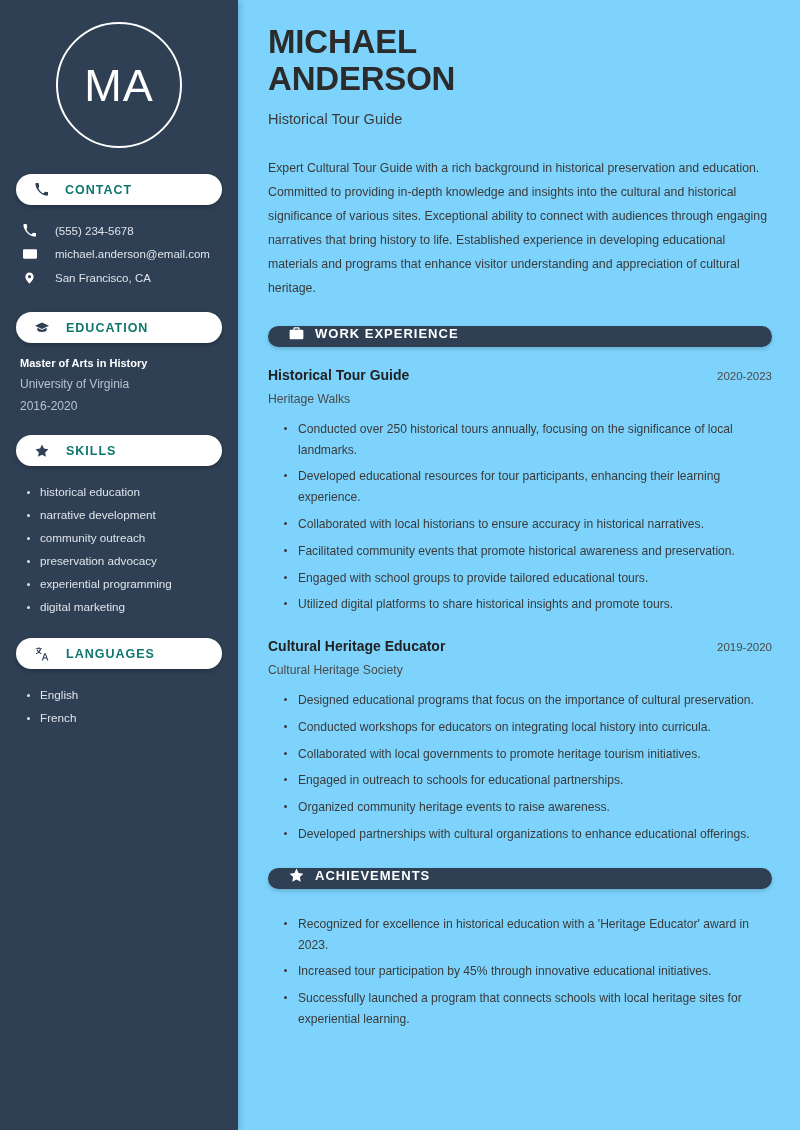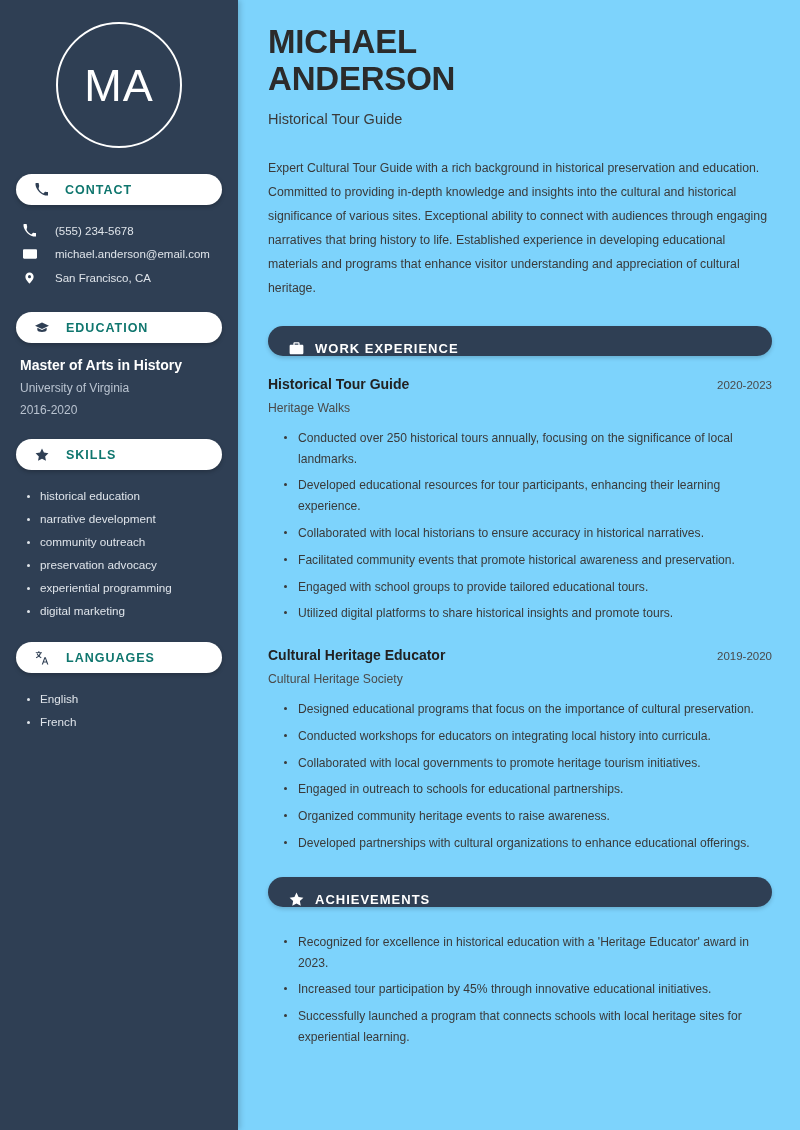--- a/index.html
+++ b/index.html
@@ -82,21 +82,21 @@
     padding: 5px 0 5px 6px;
     color: #dfe4ea;
     font-size: 11.5px;
   }
   .contact-row .ico { width: 15px; display: flex; justify-content: center; align-items: center; }
   .contact-row .ico svg { display: block; fill: #ffffff; }
 
   .edu-block { padding: 0 4px 22px 4px; }
   .edu-degree {
     color: #ffffff;
-    font-size: 14px;
+    font-size: 11px;
     font-weight: bold;
     margin-bottom: 8px;
   }
   .edu-school {
     color: #b9c3d0;
     font-size: 12px;
     margin-bottom: 8px;
   }
   .edu-years {
     color: #b9c3d0;
@@ -146,23 +146,23 @@
   .summary {
     color: #3a3a3a;
     font-size: 12.3px;
     line-height: 1.95;
     margin-bottom: 25px;
   }
 
   .section-bar {
     background: #2f3f54;
     border-radius: 999px;
-    height: 30px;
-    display: flex;
-    align-items: flex-end;
+    height: 21px;
+    display: flex;
+    align-items: flex-start;
     gap: 11px;
     padding-left: 21px;
     margin-bottom: 20px;
     box-shadow: 0 2px 4px rgba(0,0,0,0.18);
   }
   .section-bar .bar-label {
     color: #ffffff;
     font-size: 13px;
     font-weight: bold;
     letter-spacing: 1.0px;

